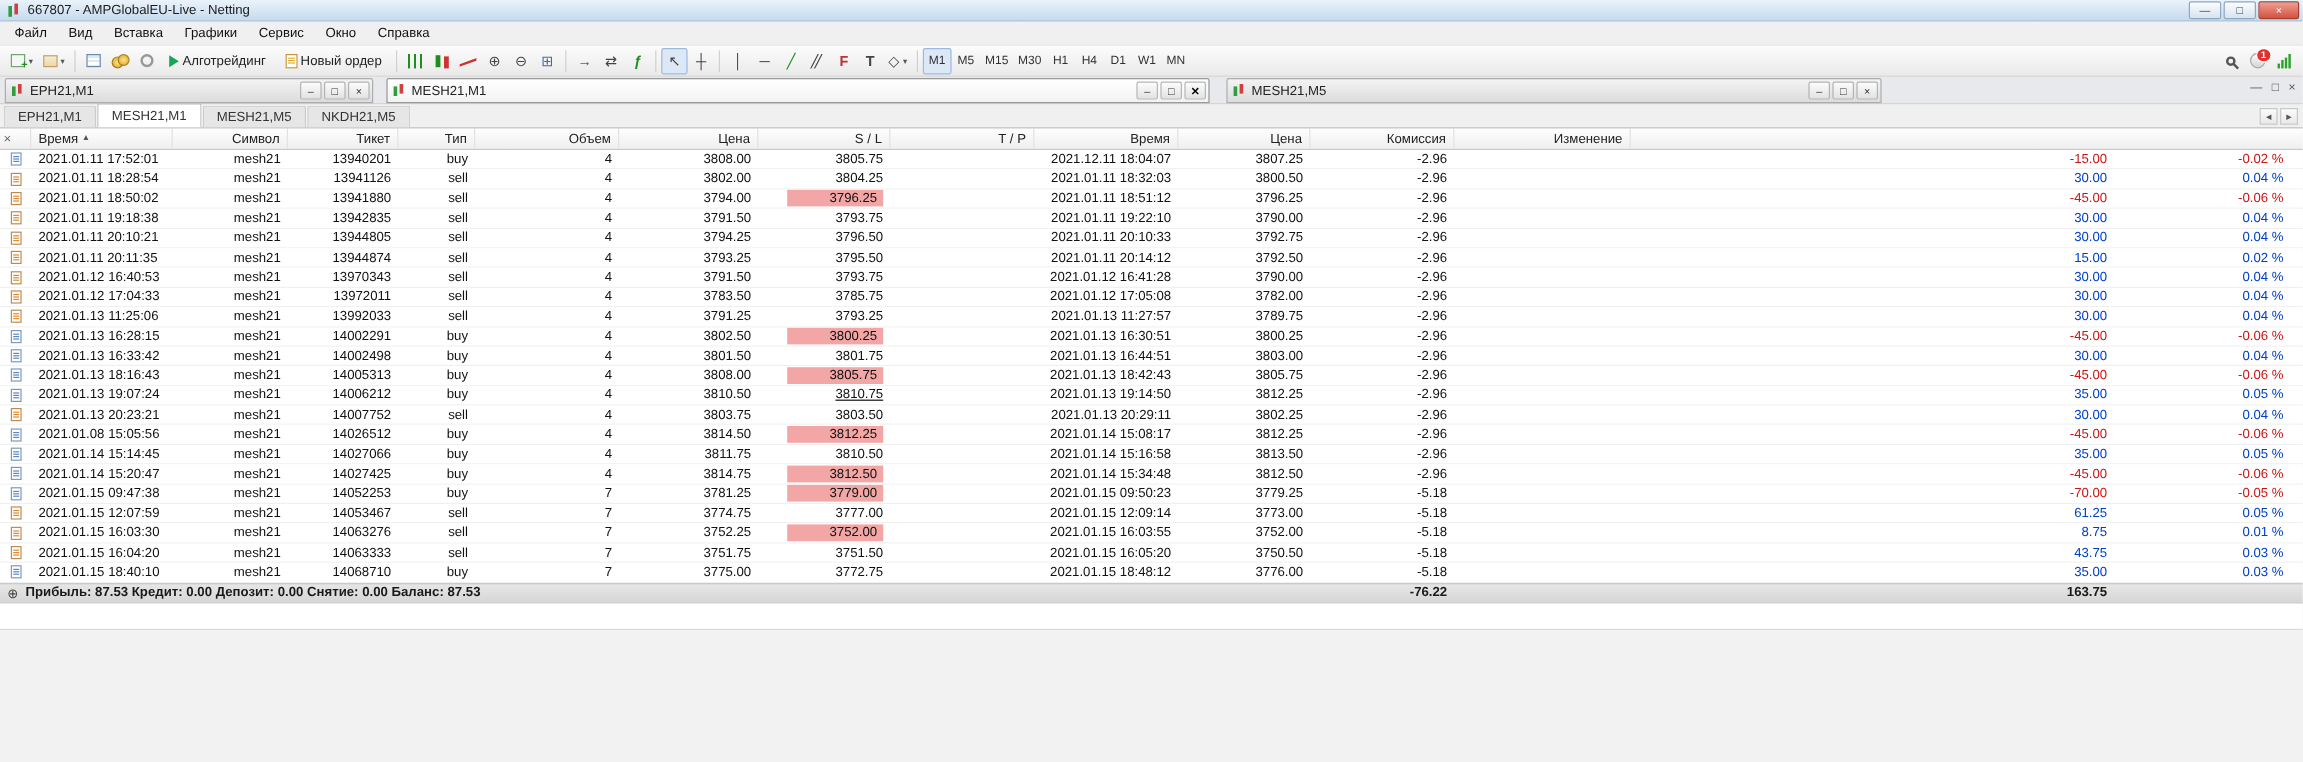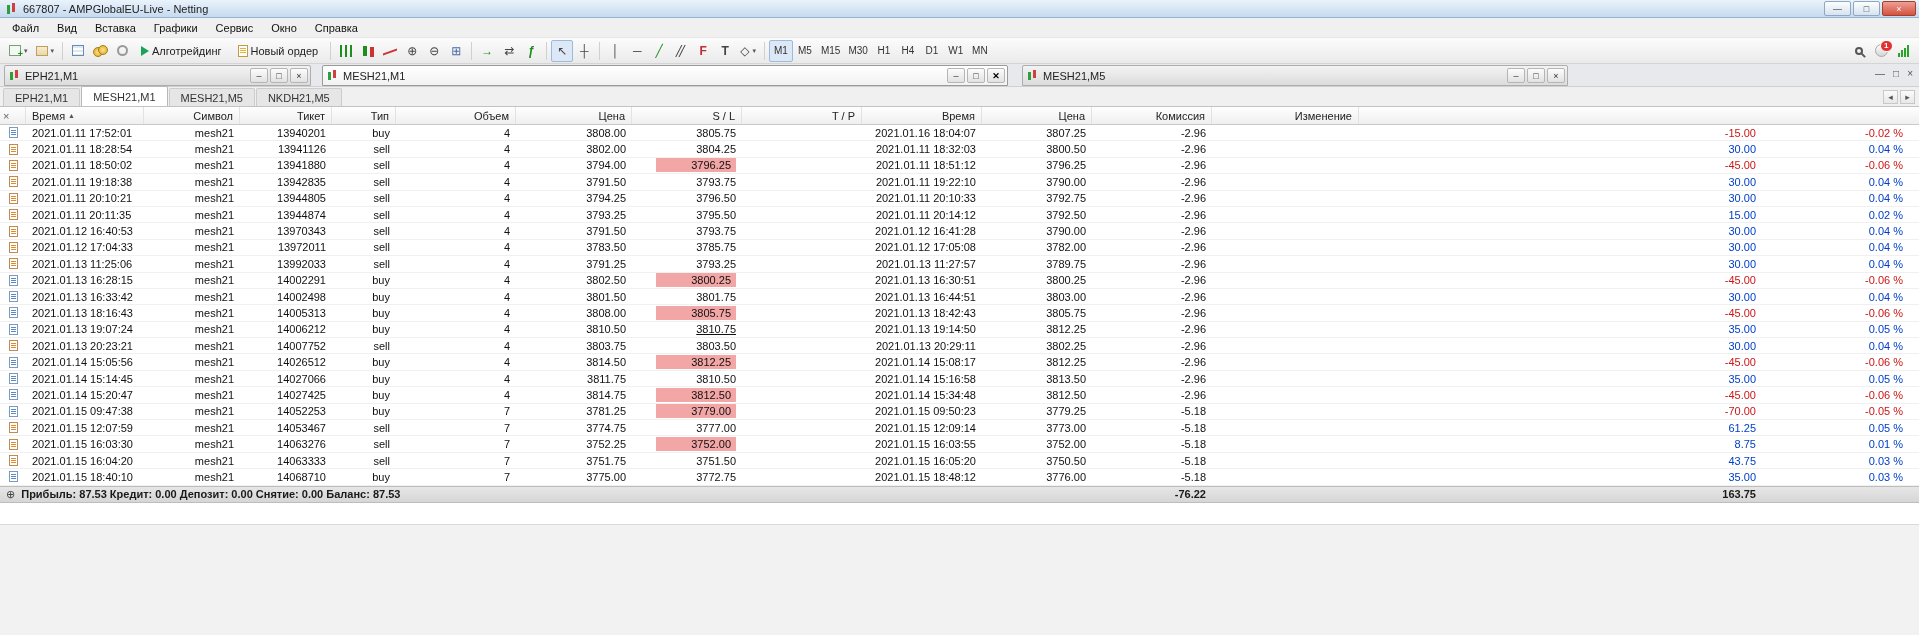--- a/index.html
+++ b/index.html
@@ -326,21 +326,21 @@
             <span class="doc buy"></span>
           </div>
           <div class="cell left" style="width: 118px;">2021.01.11 17:52:01</div>
           <div class="cell" style="width: 96px;">mesh21</div>
           <div class="cell" style="width: 92px;">13940201</div>
           <div class="cell" style="width: 64px;">buy</div>
           <div class="cell" style="width: 120px;">4</div>
           <div class="cell" style="width: 116px;">3808.00</div>
           <div class="cell" style="width: 110px;">3805.75</div>
           <div class="cell" style="width: 120px;"></div>
-          <div class="cell" style="width: 120px;">2021.01.16 18:04:07</div>
+          <div class="cell" style="width: 120px;">2021.12.11 18:04:07</div>
           <div class="cell" style="width: 110px;">3807.25</div>
           <div class="cell" style="width: 120px;">-2.96</div>
           <div class="cell neg" style="width: 550px;">-15.00</div>
           <div class="cell neg" style="width: 147px;">-0.02 %</div>
         </div>
         <div class="row">
           <div class="cell icon">
             <span class="doc sell"></span>
           </div>
           <div class="cell left" style="width: 118px;">2021.01.11 18:28:54</div>
@@ -576,21 +576,21 @@
           <div class="cell" style="width: 120px;">2021.01.13 20:29:11</div>
           <div class="cell" style="width: 110px;">3802.25</div>
           <div class="cell" style="width: 120px;">-2.96</div>
           <div class="cell pos" style="width: 550px;">30.00</div>
           <div class="cell pos" style="width: 147px;">0.04 %</div>
         </div>
         <div class="row">
           <div class="cell icon">
             <span class="doc buy"></span>
           </div>
-          <div class="cell left" style="width: 118px;">2021.01.14 15:05:56</div>
+          <div class="cell left" style="width: 118px;">2021.01.08 15:05:56</div>
           <div class="cell" style="width: 96px;">mesh21</div>
           <div class="cell" style="width: 92px;">14026512</div>
           <div class="cell" style="width: 64px;">buy</div>
           <div class="cell" style="width: 120px;">4</div>
           <div class="cell" style="width: 116px;">3814.50</div>
           <div class="cell" style="width: 110px;">
             <span class="slhit">3812.25</span>
           </div>
           <div class="cell" style="width: 120px;"></div>
           <div class="cell" style="width: 120px;">2021.01.14 15:08:17</div>

